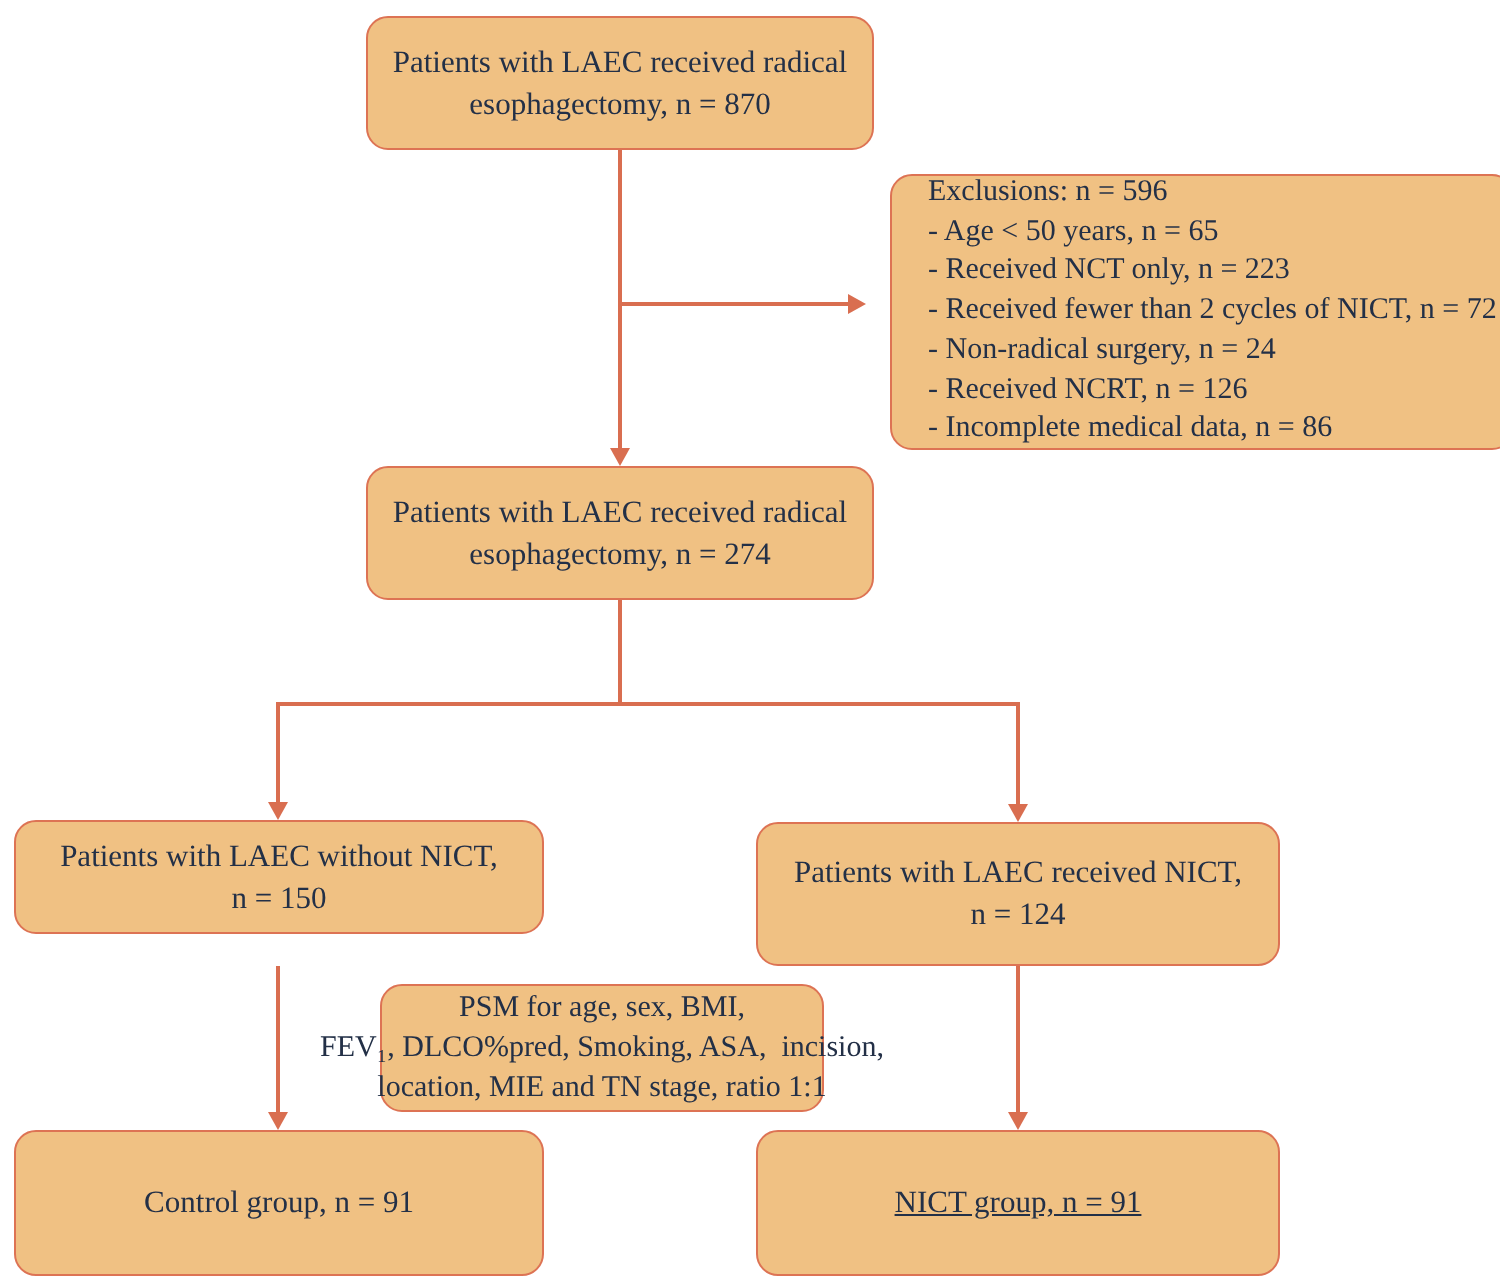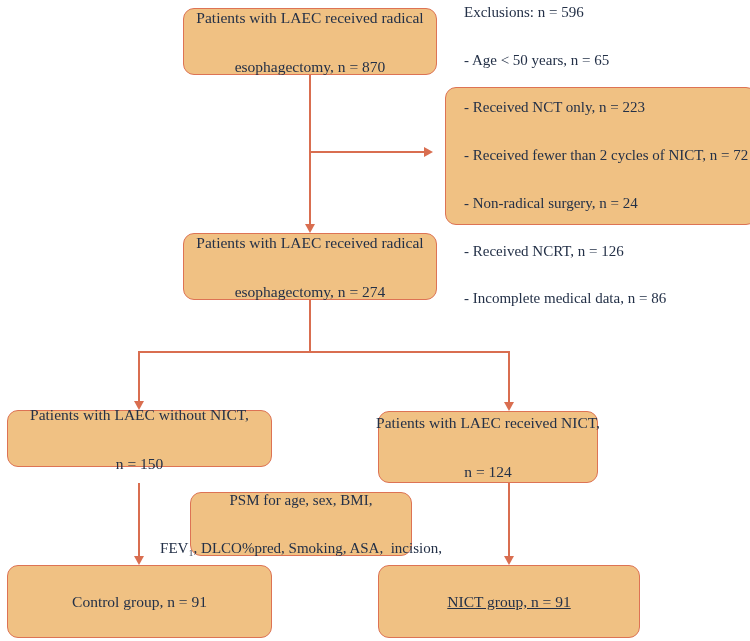--- a/index.html
+++ b/index.html
@@ -24,21 +24,20 @@
     background:var(--box-fill);
     border:1.5px solid var(--box-border);
     border-radius:11px;
     display:flex;
     flex-direction:column;
     justify-content:center;
     align-items:center;
     text-align:center;
     font-size:15.5px;
     line-height:21px;
-    gap:28px;
   }
   .box.left-align{
     align-items:flex-start;
     text-align:left;
     padding-left:18px;
     padding-right:6px;
     font-size:15px;
     line-height:19.7px;
   }
   .box.small{
@@ -84,28 +83,29 @@
   <div class="box" style="left:183px;top:233px;width:254px;height:67px;">
     <div class="line">Patients with LAEC received radical</div>
     <div class="line">esophagectomy, n = 274</div>
   </div>
 
   <div class="box" style="left:7px;top:410px;width:265px;height:57px;">
     <div class="line">Patients with LAEC without NICT,</div>
     <div class="line">n = 150</div>
   </div>
 
-  <div class="box" style="left:378px;top:411px;width:220px;height:72px;">
+  <div class="box" style="left:378px;top:411px;width:262px;height:72px;">
     <div class="line">Patients with LAEC received NICT,</div>
     <div class="line">n = 124</div>
   </div>
 
   <div class="box small" style="left:190px;top:492px;width:222px;height:64px;">
     <div class="line">PSM for age, sex, BMI,</div>
     <div class="line">FEV₁, DLCO%pred, Smoking, ASA,  incision,</div>
+    <div class="line">location, MIE and TN stage, ratio 1:1</div>
   </div>
 
   <div class="box" style="left:7px;top:565px;width:265px;height:73px;">
     <div class="line">Control group, n = 91</div>
   </div>
 
   <div class="box" style="left:378px;top:565px;width:262px;height:73px;text-decoration:underline;">
     <div class="line">NICT group, n = 91</div>
   </div>
 

